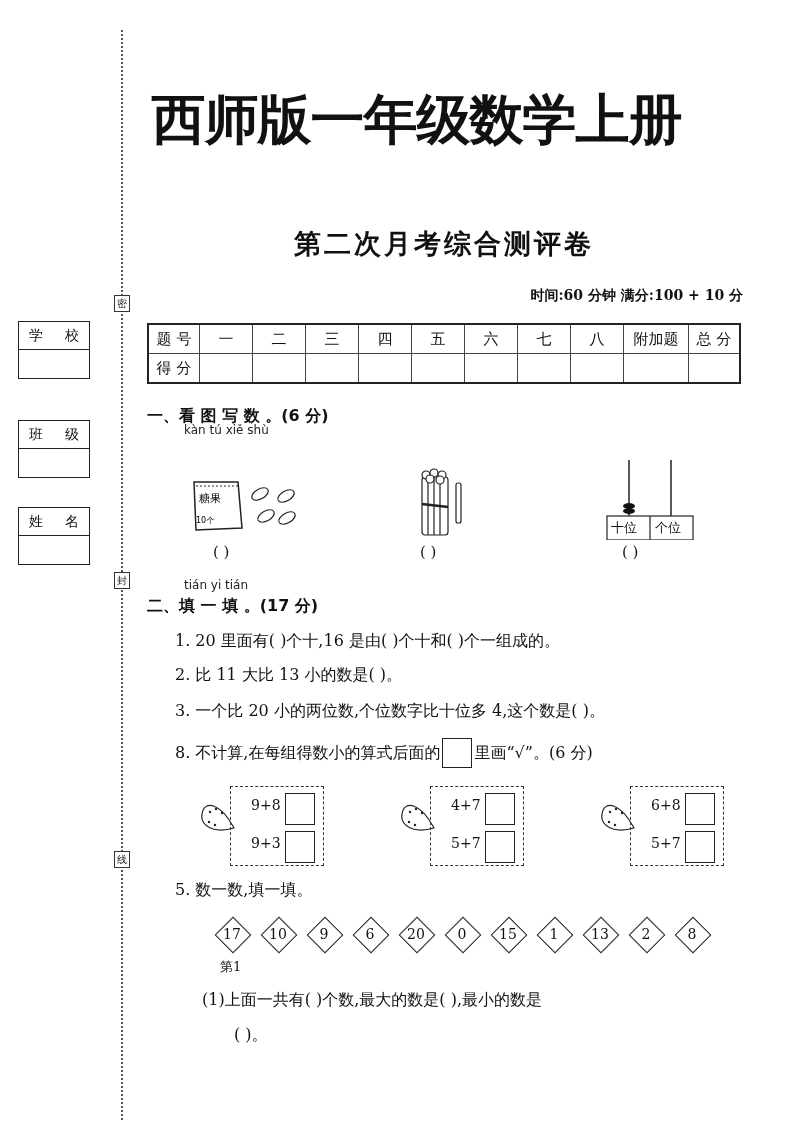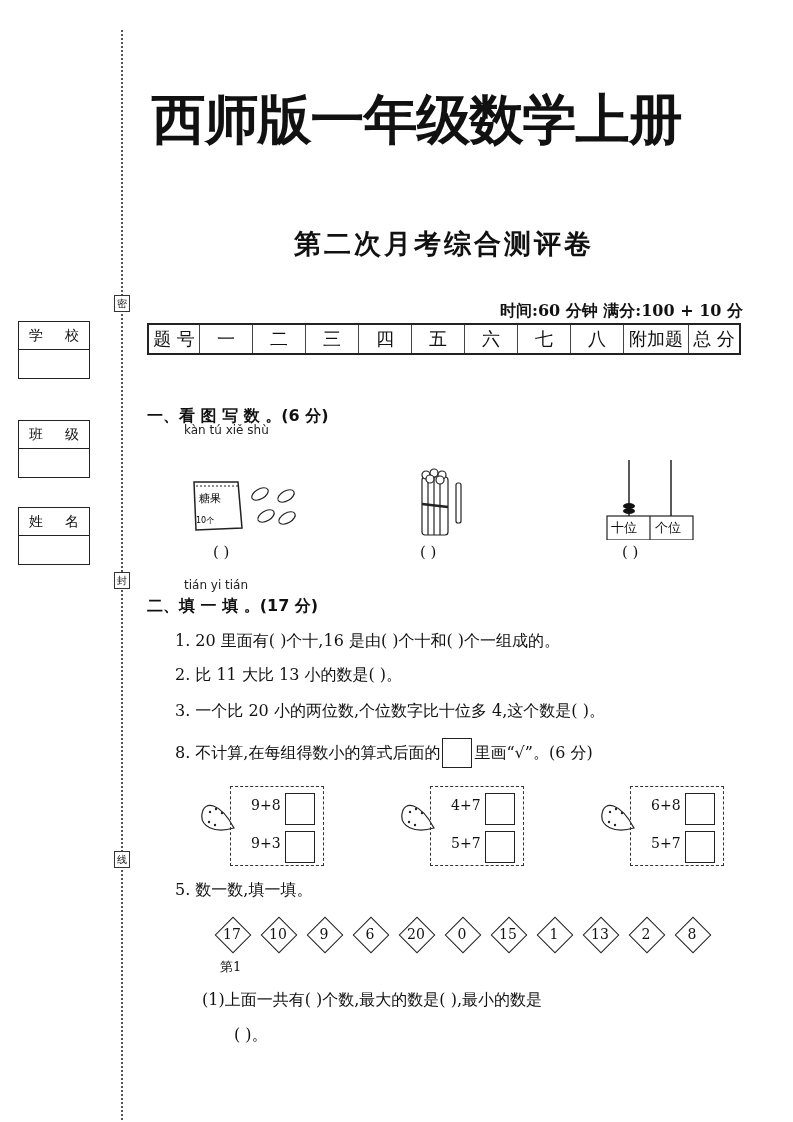--- a/index.html
+++ b/index.html
@@ -10,23 +10,23 @@
   .seal { position:absolute; left:114px; width:14px; height:15px; border:1px solid #333; background:#fff;
           font-size:10px; line-height:15px; text-align:center; font-family:"DejaVu Sans",sans-serif; }
   .infobox { position:absolute; left:18px; width:70px; border:1px solid #222; }
   .infobox .lbl { height:27px; border-bottom:1px solid #222; display:flex; justify-content:space-between;
                   padding:0 10px; align-items:center; font-size:14px; font-family:"DejaVu Sans",sans-serif; }
   .infobox .blank { height:28px; }
   .main-title { position:absolute; left:0; width:793px; top:84px; text-align:center; padding-left:40px; box-sizing:border-box;
                 font-family:"DejaVu Sans",sans-serif; font-weight:bold; font-size:54px; letter-spacing:-1px; }
   .sub-title { position:absolute; left:0; width:793px; top:226px; text-align:center; padding-left:95px; box-sizing:border-box;
                font-weight:bold; font-size:27px; letter-spacing:3px; }
-  .meta { position:absolute; right:50px; top:301px; font-size:16px; font-weight:bold; }
+  .meta { position:absolute; right:50px; top:287px; font-size:14px; font-weight:bold; }
   table.score { position:absolute; left:147px; top:323px; border-collapse:collapse; border:2px solid #222; }
-  table.score td { border:1px solid #444; height:28px; text-align:center; font-size:18px; padding:0;
+  table.score td { border:1px solid #444; height:28px; text-align:center; font-size:15px; padding:0;
                    font-family:"DejaVu Sans",sans-serif; }
   .sec-head { position:absolute; left:147px; font-size:16px; font-weight:bold; font-family:"DejaVu Sans",sans-serif; }
   .pinyin { position:absolute; font-size:12px; font-family:"DejaVu Sans",sans-serif; color:#222; }
   .q { position:absolute; left:175px; font-size:16px; white-space:nowrap; }
   .paren { position:absolute; font-size:15px; }
   .dashbox { position:absolute; width:92px; height:78px; border:1px dashed #333; }
   .dashbox .expr { position:absolute; left:20px; font-size:14px;text-align:center; }
   .dashbox .sq { position:absolute; left:54px; width:28px; height:30px; border:1.5px solid #222; }
   .diamond-row { position:absolute; left:214px; top:916px; display:flex; gap:10px; }
   .diamond { width:36px; height:36px; position:relative; }
@@ -76,20 +76,33 @@
     <td style="width:52px">二</td>
     <td style="width:52px">三</td>
     <td style="width:52px">四</td>
     <td style="width:52px">五</td>
     <td style="width:52px">六</td>
     <td style="width:52px">七</td>
     <td style="width:52px">八</td>
     <td style="width:64px">附加题</td>
     <td style="width:50px">总 分</td>
   </tr>
+  <tr>
+    <td>得 分</td>
+    <td></td>
+        <td></td>
+    <td></td>
+        <td></td>
+    <td></td>
+        <td></td>
+    <td></td>
+        <td></td>
+    <td></td>
+        <td></td>
+  </tr>
 </tbody>
   </table>
 
 <div class="pinyin" style="left:184px;top:423px">kàn  tú  xiě  shù</div>
 <div class="sec-head" style="top:406px">一、看 图 写 数 。(6 分)</div>
 
 <svg class="abs" style="left:190px;top:478px" width="110" height="58">
   <path d="M4,4 L48,4 L52,50 L6,52 Z" fill="#fff" stroke="#222" stroke-width="1.5"></path>
   <path d="M6,8 L48,8" stroke="#222" stroke-dasharray="2,2"></path>
   <text x="9" y="24" font-size="11" font-family="DejaVu Sans">糖果</text>

